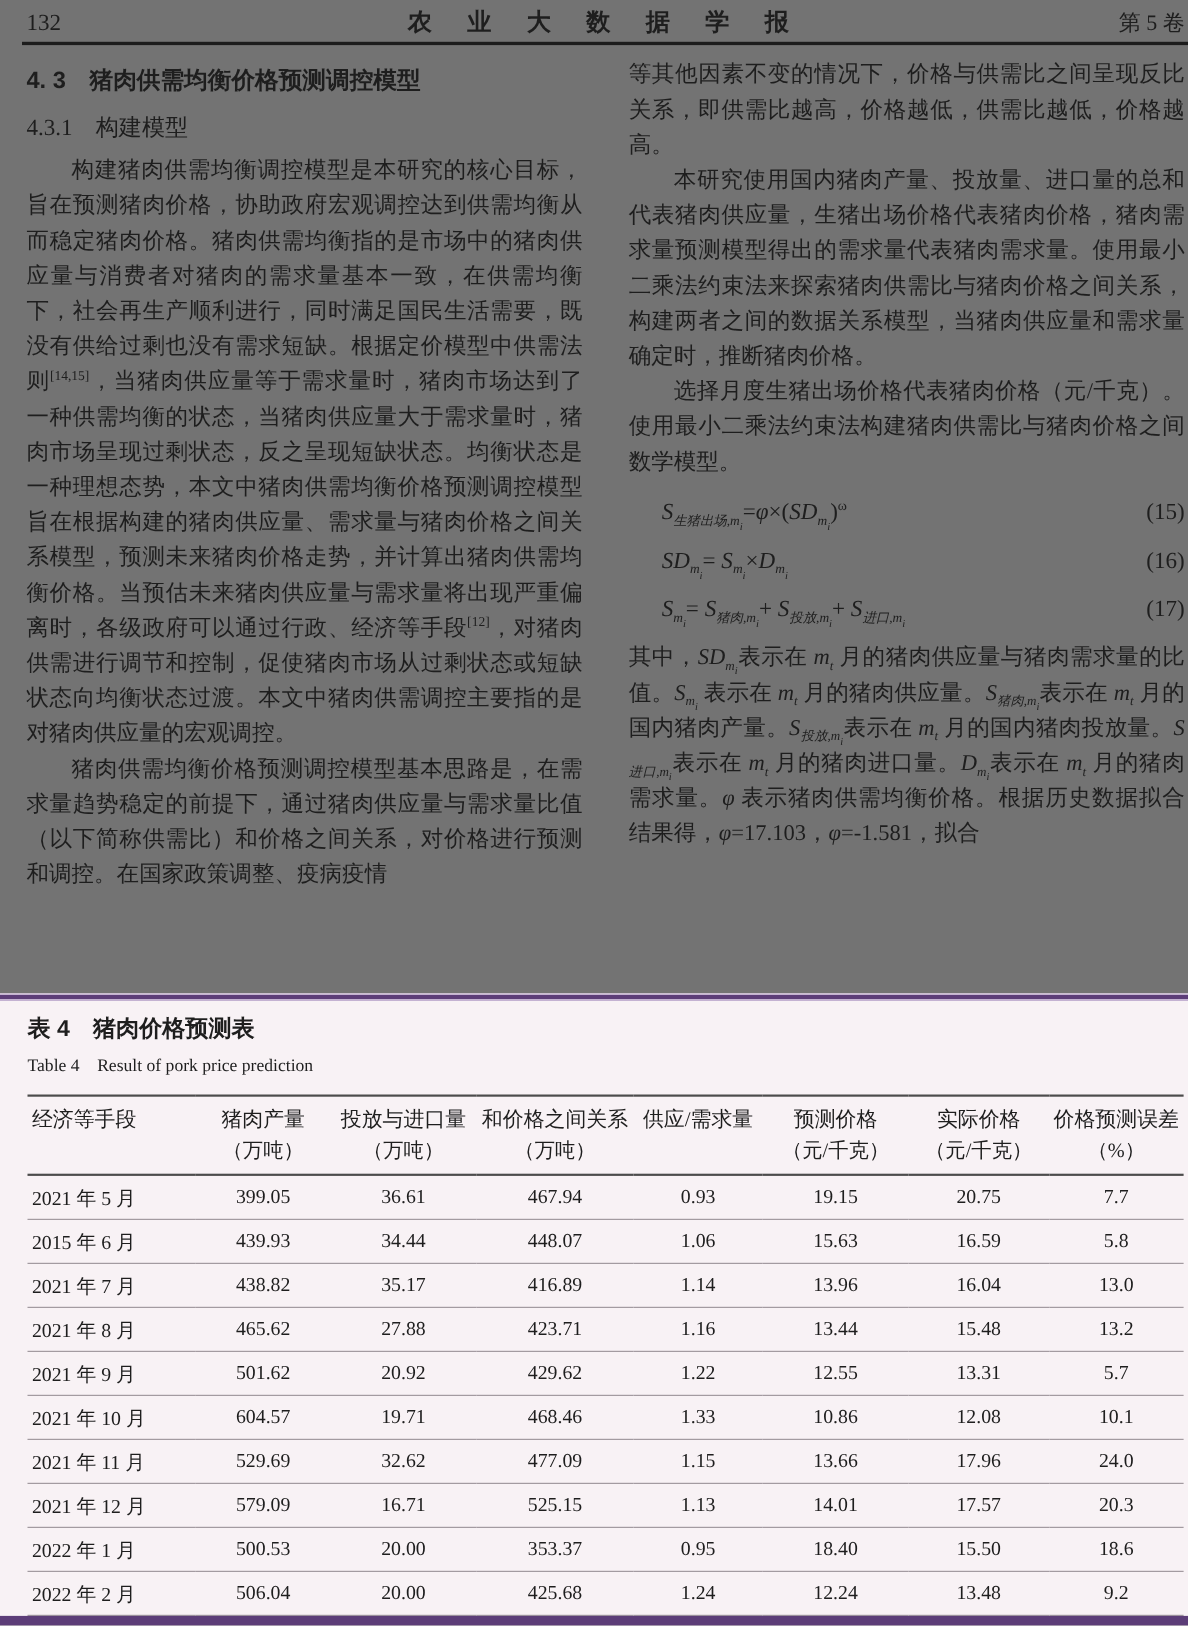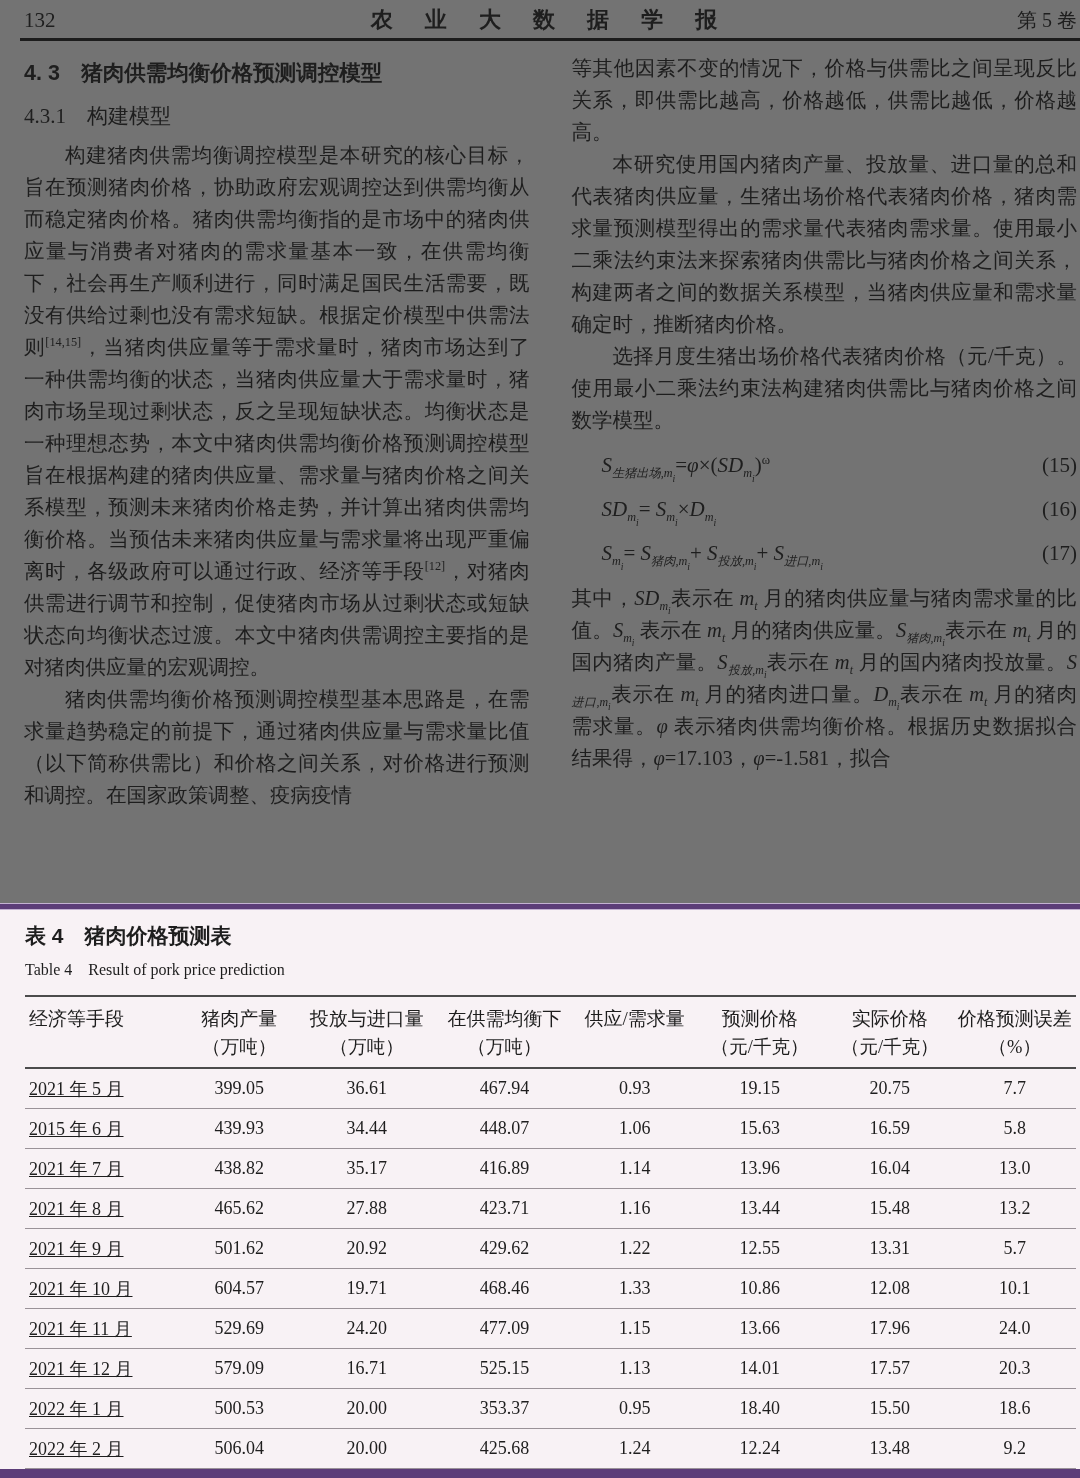--- a/index.html
+++ b/index.html
@@ -44,21 +44,21 @@
   .tbl-title-zh{font-family:"Liberation Sans","DejaVu Sans",sans-serif;font-weight:bold;
                 font-size:21px;margin:4px 0 4px;line-height:30px;}
   .tbl-title-en{font-size:16px;margin:0 0 10px;line-height:30px;}
   table.data{width:100%;border-collapse:collapse;table-layout:fixed;}
   table.data th{font-weight:normal;font-size:19px;border-top:2px solid #4c4c4c;border-bottom:2px solid #4c4c4c;
                 padding:8px 2px 6px;vertical-align:top;text-align:center;}
   table.data th:first-child{text-align:left;padding-left:4px;}
   .th-label{line-height:28px;}
   .th-unit{line-height:28px;height:28px;font-size:18.5px;}
   table.data td{font-size:18px;padding:7.5px 2px;border-bottom:1px solid #9a9298;text-align:center;}
-  table.data td:first-child{text-align:left;padding-left:4px;text-decoration:underline;}
+  table.data td:first-child{text-align:left;padding-left:4px;}
   table.data tr:last-child td{border-bottom:none;}
 </style>
 </head>
 <body>
 
 <div class="page">
 
   <div class="run-head">
     <span class="pageno">132</span>
     <span class="journal">农 业 大 数 据 学 报</span>
@@ -119,21 +119,21 @@
               </th>
               <th>
                 <div class="th-label">猪肉产量</div>
                 <div class="th-unit">（万吨）</div>
               </th>
               <th>
                 <div class="th-label">投放与进口量</div>
                 <div class="th-unit">（万吨）</div>
               </th>
               <th>
-                <div class="th-label">在供需均衡下</div>
+                <div class="th-label">和价格之间关系</div>
                 <div class="th-unit">（万吨）</div>
               </th>
               <th>
                 <div class="th-label">供应/需求量</div>
                 <div class="th-unit"></div>
               </th>
               <th>
                 <div class="th-label">预测价格</div>
                 <div class="th-unit">（元/千克）</div>
               </th>
@@ -204,21 +204,21 @@
               <td>19.71</td>
               <td>468.46</td>
               <td>1.33</td>
               <td>10.86</td>
               <td>12.08</td>
               <td>10.1</td>
             </tr>
             <tr>
               <td>2021 年 11 月</td>
               <td>529.69</td>
-              <td>24.20</td>
+              <td>32.62</td>
               <td>477.09</td>
               <td>1.15</td>
               <td>13.66</td>
               <td>17.96</td>
               <td>24.0</td>
             </tr>
             <tr>
               <td>2021 年 12 月</td>
               <td>579.09</td>
               <td>16.71</td>

